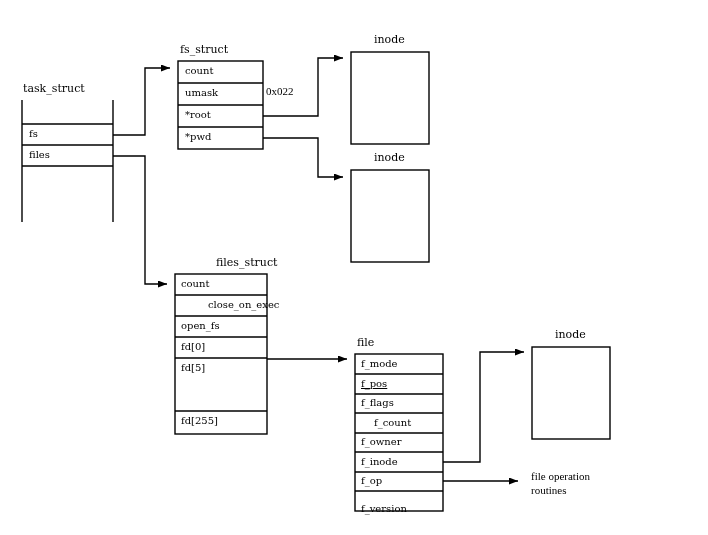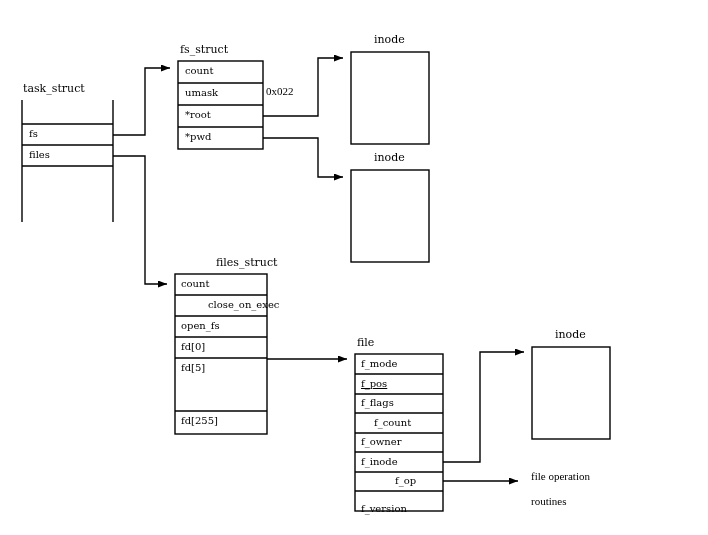--- a/index.html
+++ b/index.html
@@ -159,19 +159,19 @@
   <div class="row-label" style="left:181px; top:341px;">fd[0]</div>
   <div class="row-label" style="left:181px; top:362px;">fd[5]</div>
   <div class="row-label" style="left:181px; top:415px;">fd[255]</div>
 
   <div class="row-label" style="left:361px; top:358px;">f_mode</div>
   <div class="row-label" style="left:361px; top:378px;text-decoration:underline;">f_pos</div>
   <div class="row-label" style="left:361px; top:397px;">f_flags</div>
   <div class="row-label" style="left:361px; top:417px;margin-left:13px;">f_count</div>
   <div class="row-label" style="left:361px; top:436px;">f_owner</div>
   <div class="row-label" style="left:361px; top:456px;">f_inode</div>
-  <div class="row-label" style="left:361px; top:475px;margin-left:34px;">f_op</div>
+  <div class="row-label" style="left:361px; top:475px;">f_op</div>
   <div class="row-label" style="left:361px; top:495px;margin-top:8px;">f_version</div>
 
   <div class="mono-label" style="left:531px; top:470px;">file operation</div>
-  <div class="mono-label" style="left:531px; top:484px;margin-top:11px;">routines</div>
+  <div class="mono-label" style="left:531px; top:484px;">routines</div>
 
 </div>
 
 </body></html>

